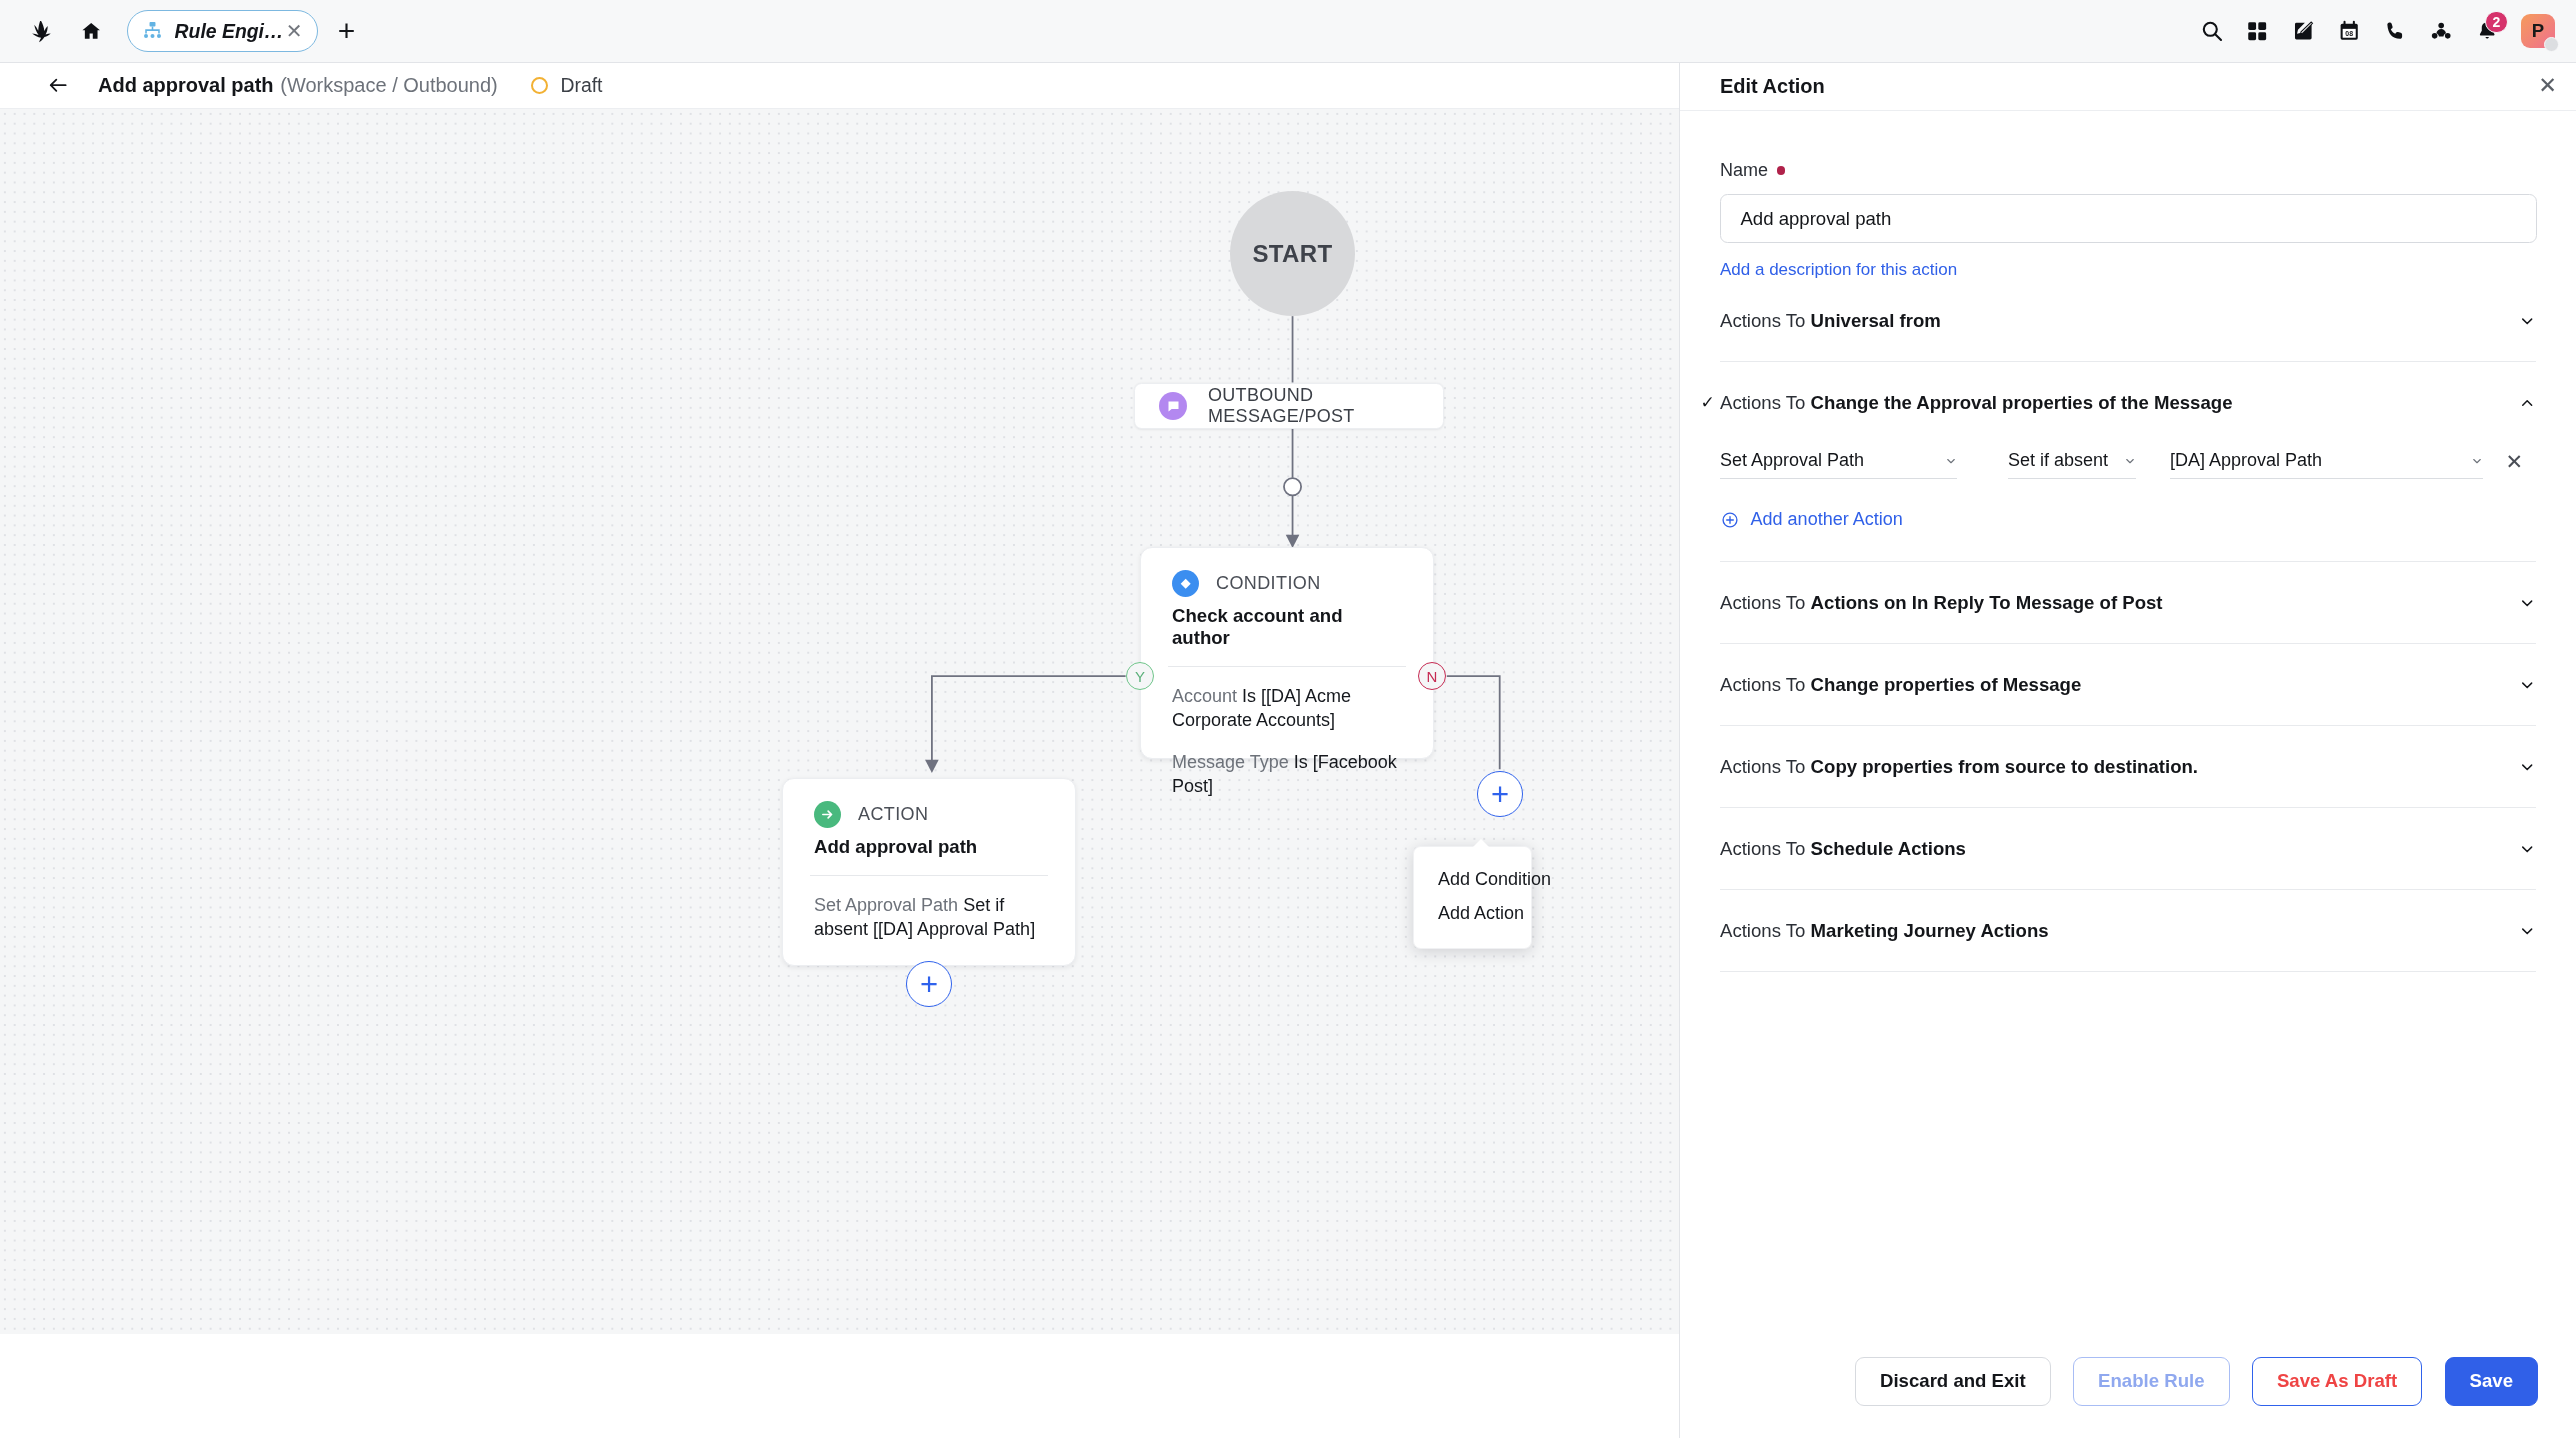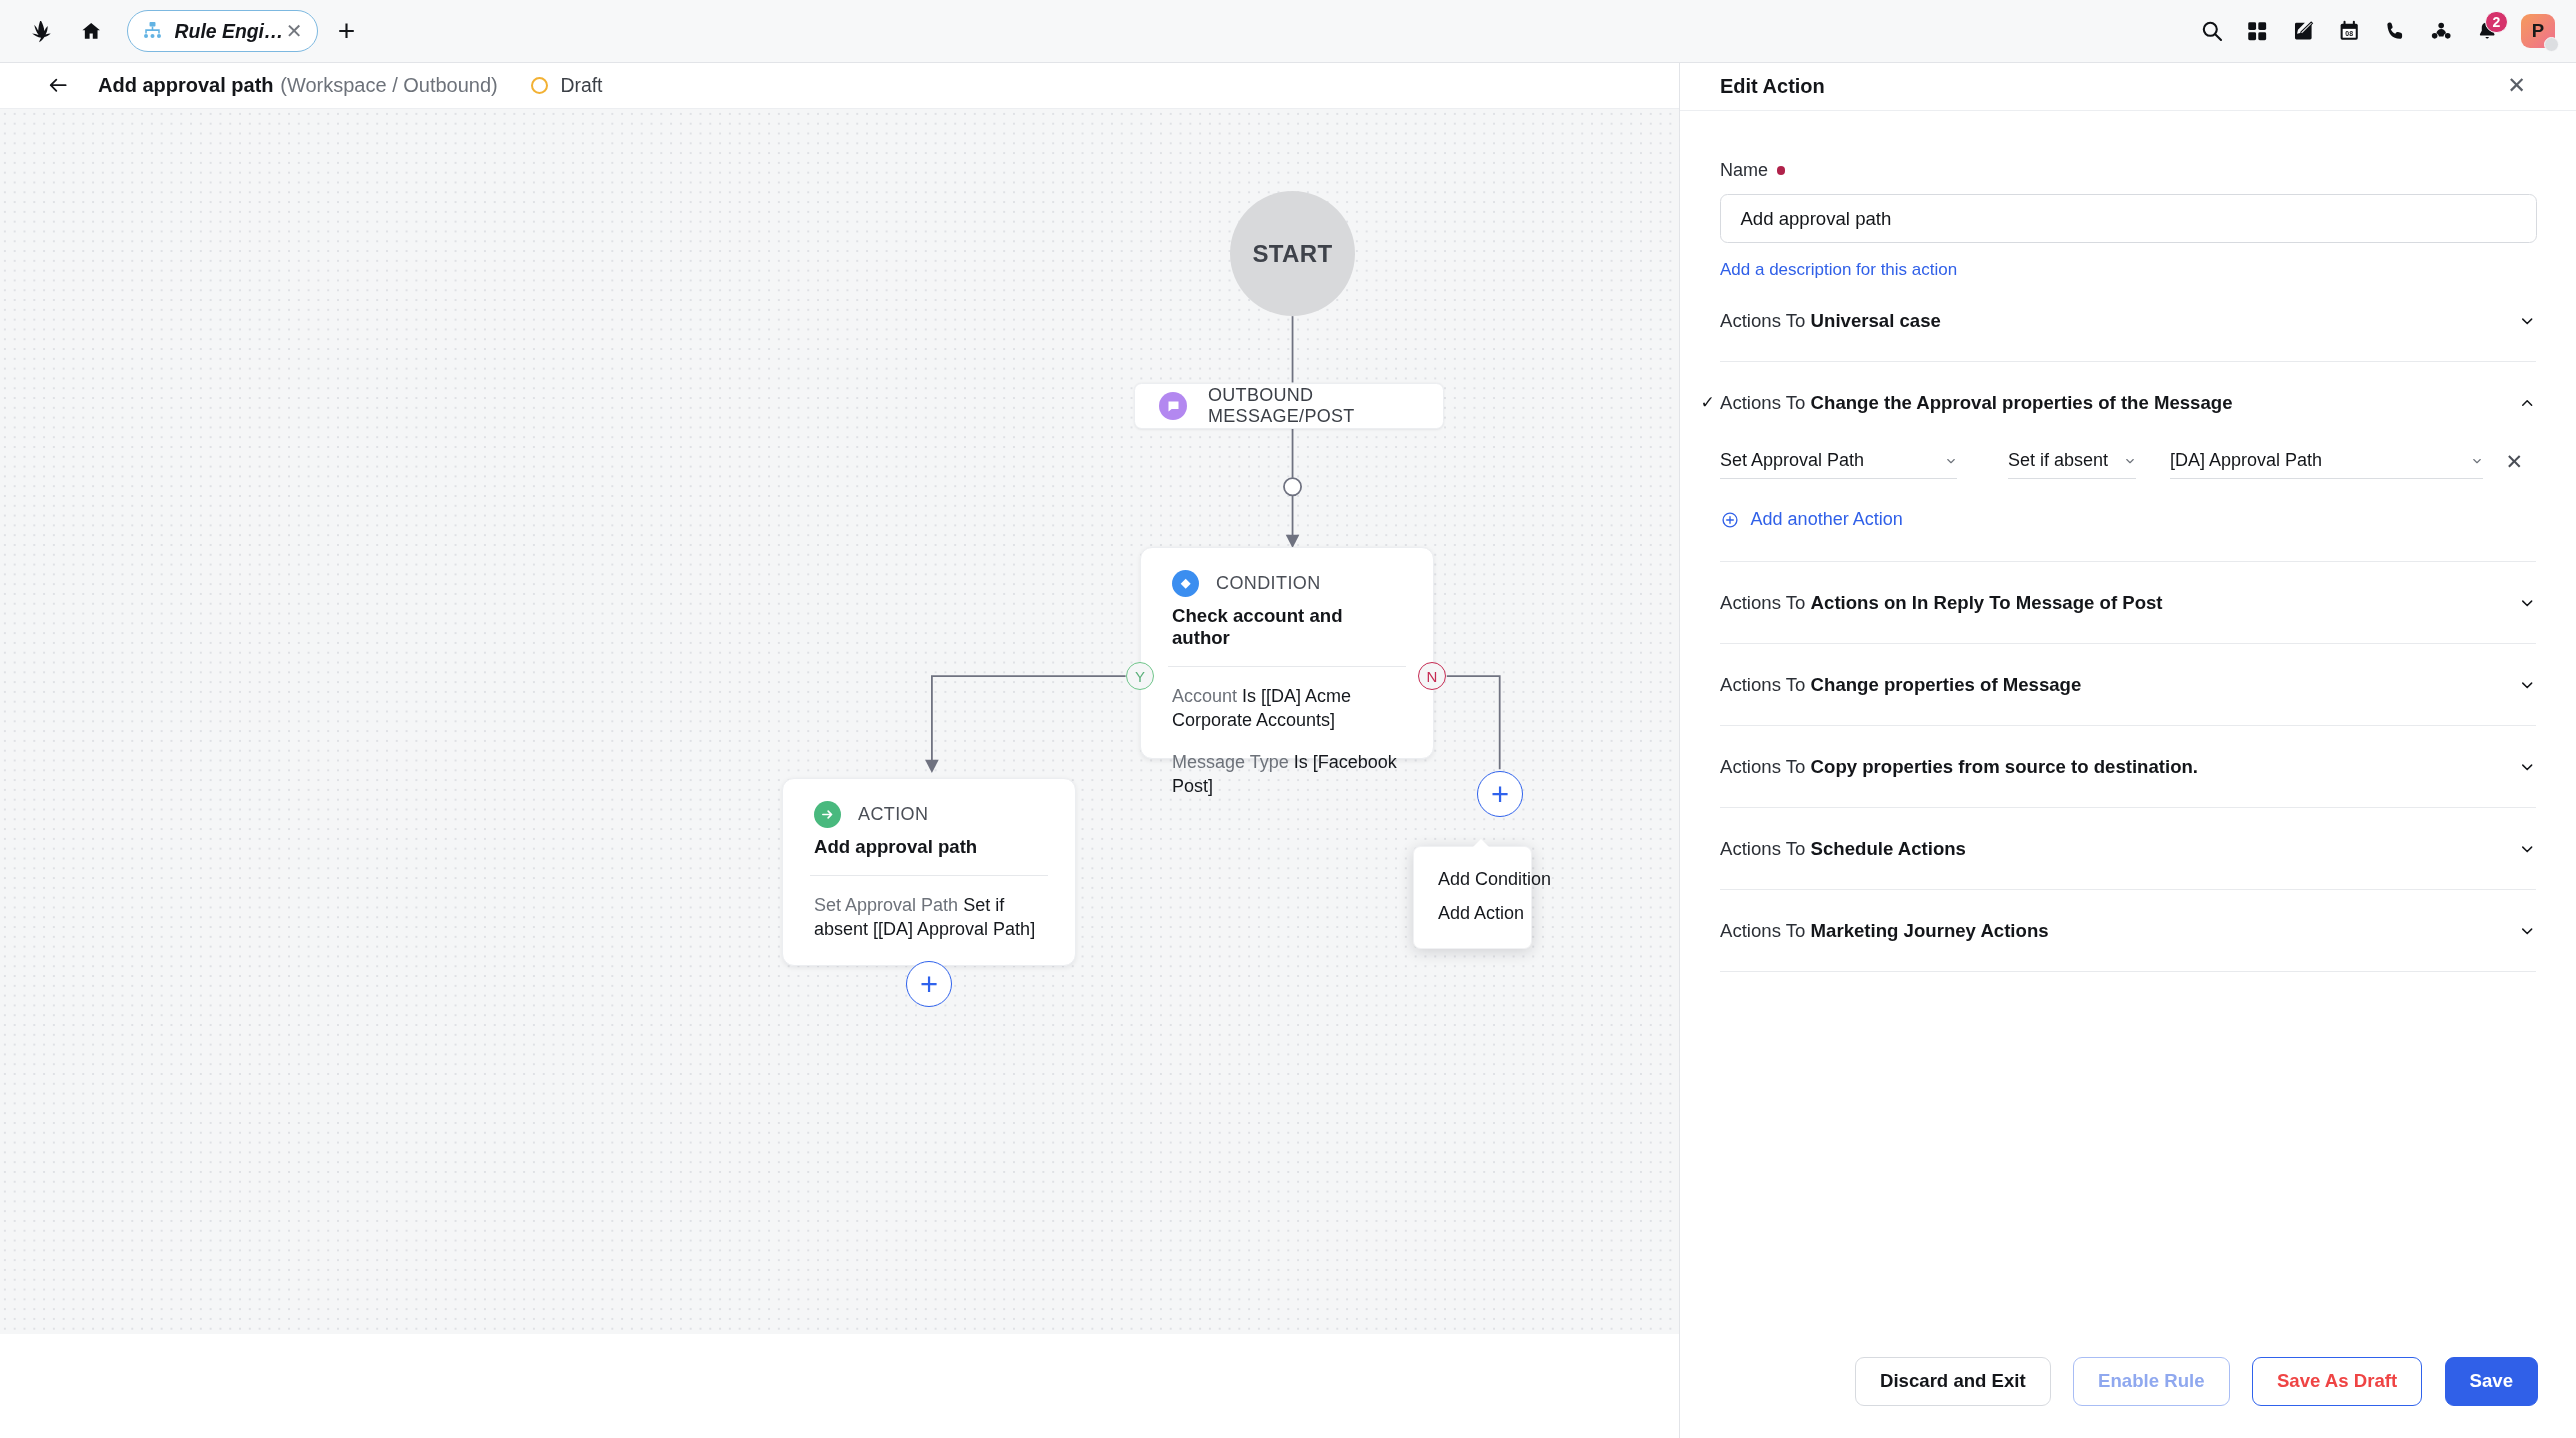--- a/index.html
+++ b/index.html
@@ -150,21 +150,21 @@
   }
 
   
   .panel {
     position: absolute; top: 63px; left: 1679px; width: 897px; height: 1376px;
     background: #ffffff; border-left: 0.7px solid #e2e4e8;
     display: flex; flex-direction: column;
   }
   .panel-head {
     height: 48px; flex: 0 0 48px; display: flex; align-items: center;
-    border-bottom: 0.7px solid #eceef1; padding: 0 50px 0 40px;
+    border-bottom: 0.7px solid #eceef1; padding: 0 19px 0 40px;
   }
   .panel-title { font-size: 20px; font-weight: 700; color: #14161a; }
   .panel-close { margin-left: auto; font-size: 22.4px; color: #5a5f67; line-height: 1; cursor: pointer; }
 
   .panel-body { flex: 1; overflow: hidden; padding: 0 40px; }
   .field-label { margin-top: 49px; font-size: 18px; color: #2b2f36; display: flex; align-items: center; }
   .req-dot { margin-left: 9px; width: 8.2px; height: 8.2px; border-radius: 50%; background: #b0224a; }
   .name-input {
     margin-top: 13.4px; width: 817px; height: 49px; border: 0.7px solid #d7dadf; border-radius: 7.5px;
     padding: 0 19.4px; font-size: 18.6px; color: #14161a; font-family: "Liberation Sans", sans-serif;
@@ -414,21 +414,21 @@
       <div class="field-label">
         <span>Name</span>
         <span class="req-dot"></span>
       </div>
       <input class="name-input" value="Add approval path" style="">
       <div class="desc-link">Add a description for this action</div>
 
       
       <div class="acc">
         <div class="acc-head">
-          <span class="acc-text"><span>Actions To </span><b>Universal case</b></span>
+          <span class="acc-text"><span>Actions To </span><b>Universal from</b></span>
           <span class="chev">
             <svg width="16.4" height="16.4" viewBox="0 0 24 24" fill="none" stroke="#14161a" stroke-width="2.2" stroke-linecap="round" stroke-linejoin="round">
                 <path d="M5.5 9 12 15.5 18.5 9"></path>
               </svg>
           </span>
         </div>
       </div>
 
       
       <div class="acc">

